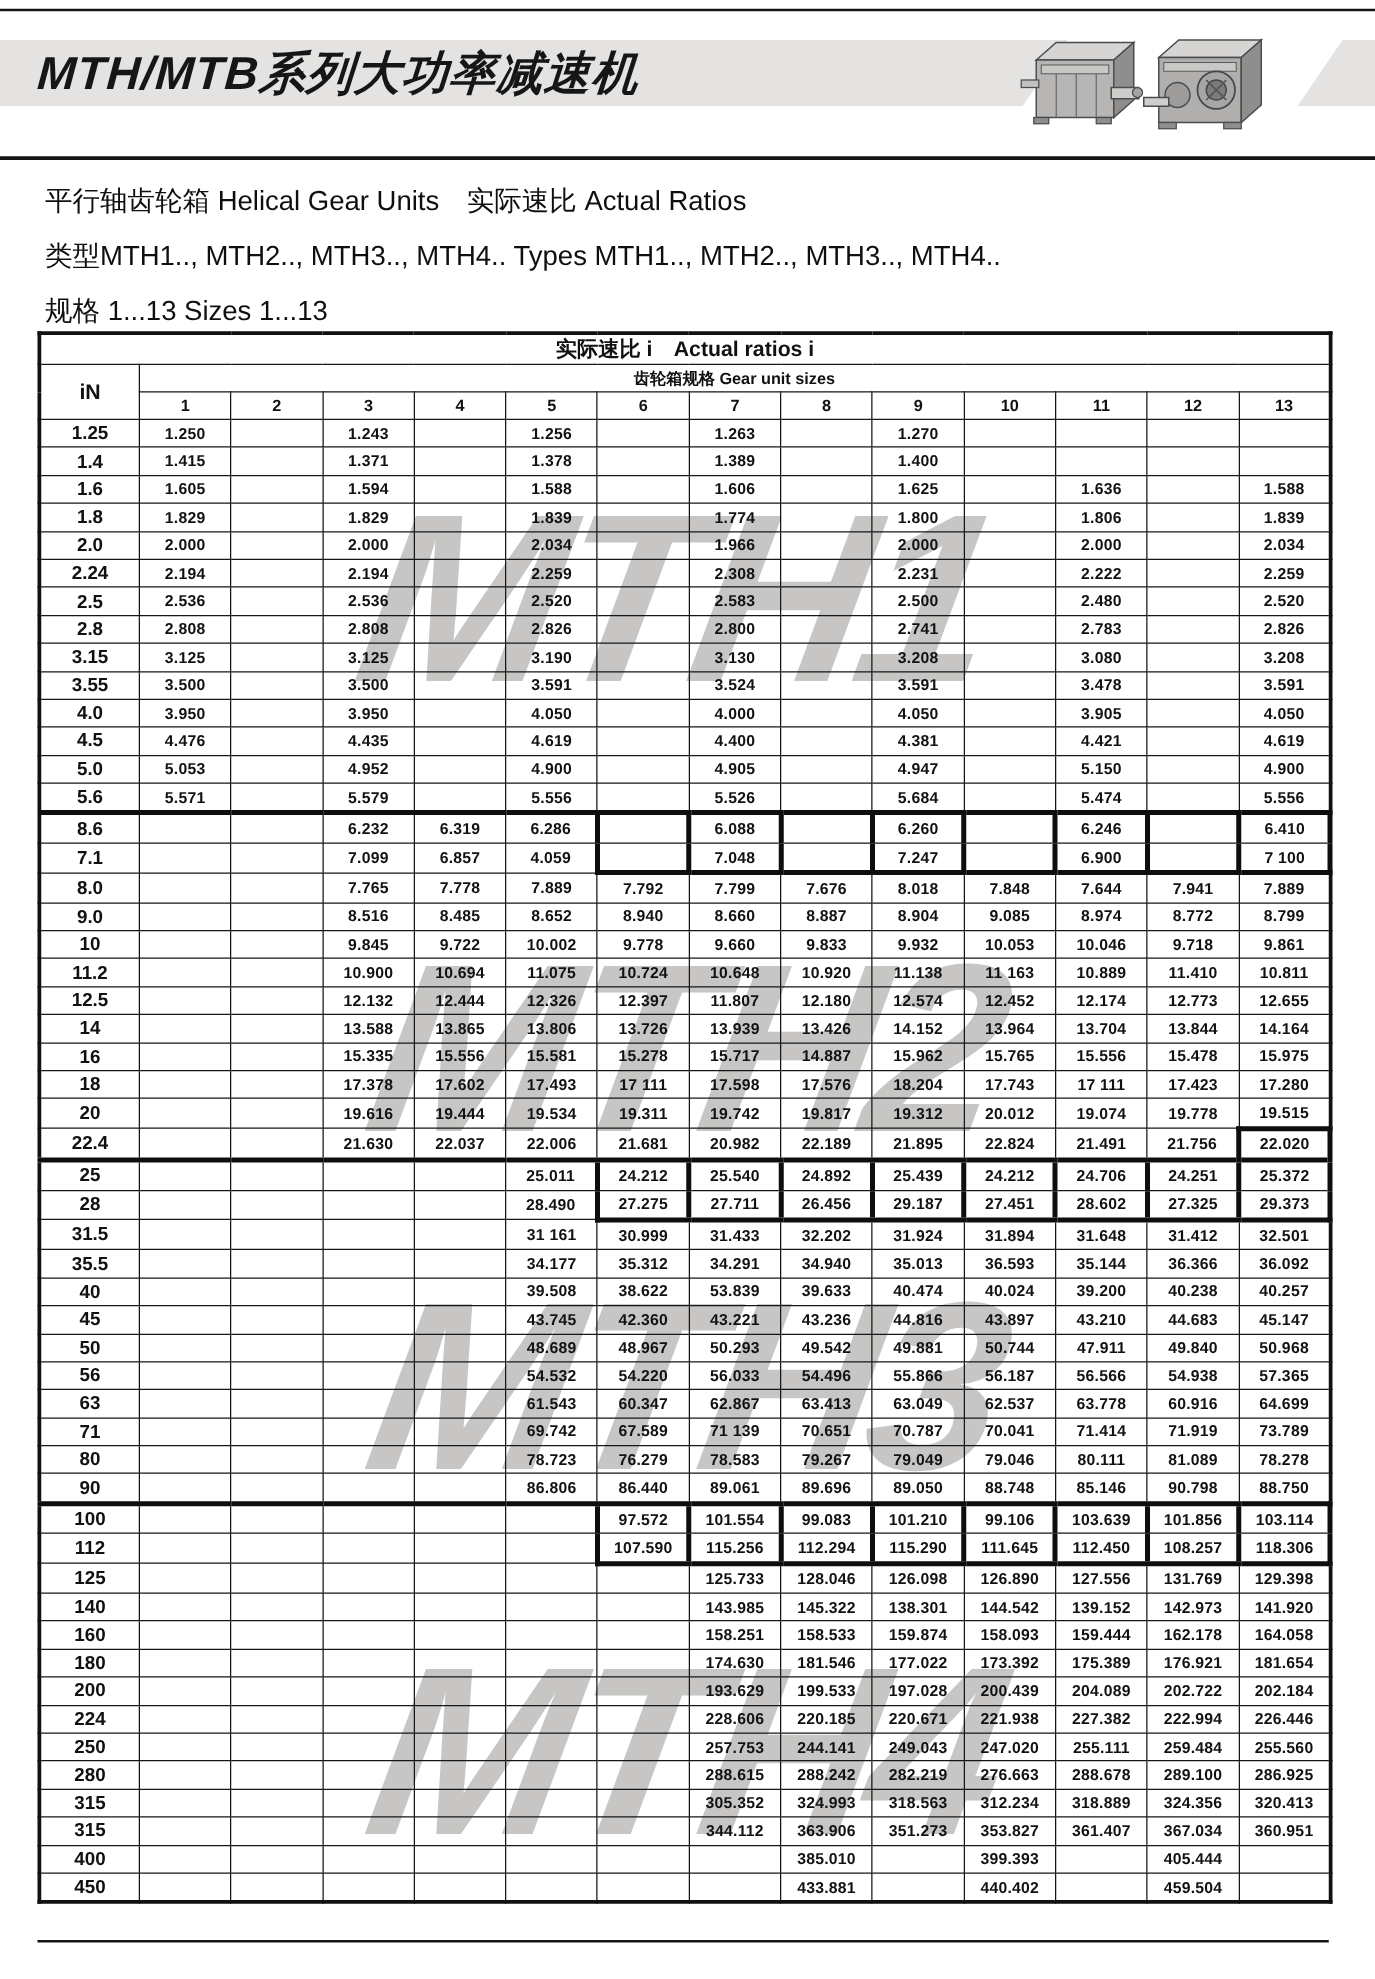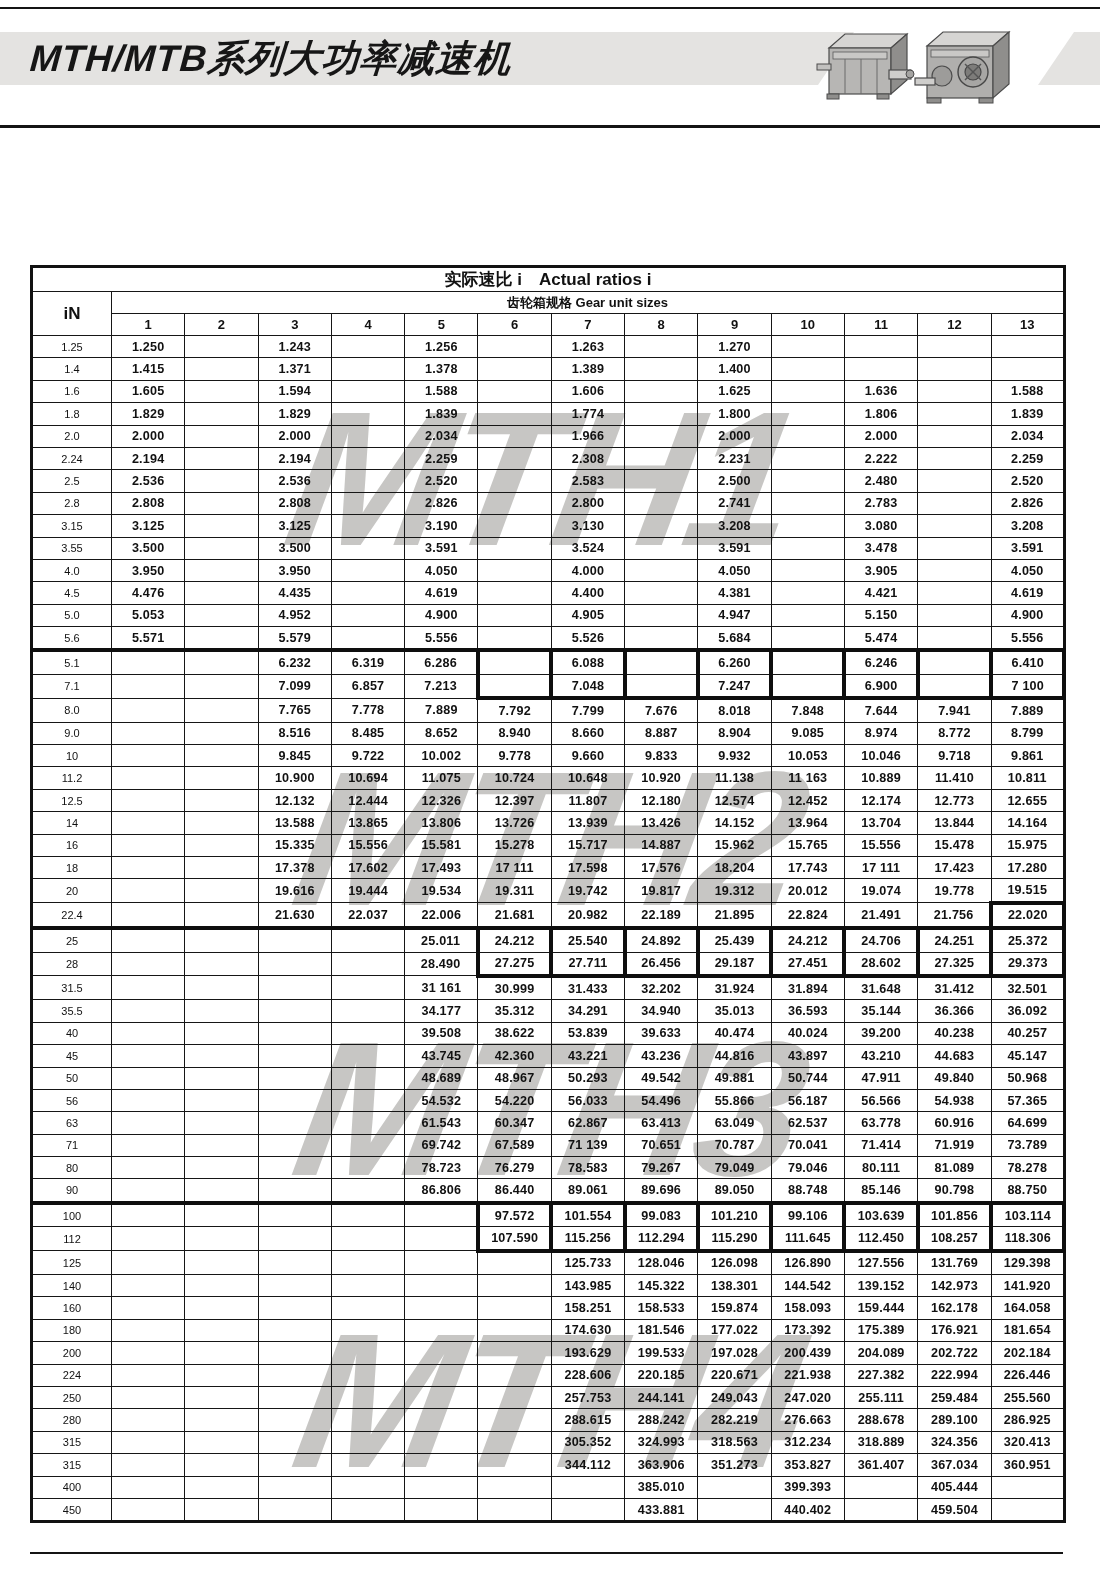--- a/index.html
+++ b/index.html
@@ -29,21 +29,21 @@
 
   table.ratios{position:absolute;left:30px;top:0;z-index:2;width:1033px;border-collapse:collapse;
       table-layout:fixed;background:transparent;}
   table.ratios th,table.ratios td{border:1.6px solid #161616;padding:0;text-align:center;
       vertical-align:middle;overflow:hidden;background:transparent;}
   table.ratios{border:3px solid #111;}
   th.tbl-title{height:21px;font-size:17px;font-weight:700;}
   th.in-head{font-size:17px;font-weight:700;}
   th.group-head{height:21px;font-size:13px;font-weight:700;margin-top:43px;}
   th.size-head{height:21px;font-size:13px;font-weight:700;}
-  td.in-cell{height:21.4px;font-size:11px;font-weight:400;}
+  td.in-cell{height:21.4px;font-size:15px;font-weight:700;}
   td.val-cell{height:21.4px;font-size:12.6px;font-weight:700;letter-spacing:0.2px;}
   .hl-top{border-top:4px solid #0e0e0e !important;}
   .hl-bottom{border-bottom:4px solid #0e0e0e !important;}
   .hl-left{border-left:4px solid #0e0e0e !important;}
   .hl-right{border-right:4px solid #0e0e0e !important;}
   .bottom-rule{position:absolute;left:30px;top:1287px;width:1033px;height:2px;background:#141414;}
 </style>
 </head>
 <body>
 
@@ -83,20 +83,25 @@
       <line x1="166" y1="50" x2="150" y2="66" stroke="#555" stroke-width="1.4"></line>
       <circle cx="127" cy="62" r="10" fill="#9d9c9a" stroke="#4c4c4c" stroke-width="1.2"></circle>
       <rect x="100" y="64" width="20" height="7" fill="#cfcecc" stroke="#4c4c4c" stroke-width="1.2"></rect>
       <rect x="112" y="84" width="14" height="5" fill="#8f8e8c" stroke="#4c4c4c" stroke-width="1"></rect>
       <rect x="164" y="84" width="14" height="5" fill="#8f8e8c" stroke="#4c4c4c" stroke-width="1"></rect>
     </g>
   </svg>
 
   <div class="black-rule"></div>
 
+  <div class="intro">
+    <p class="intro-line">平行轴齿轮箱 Helical Gear Units　实际速比 Actual Ratios</p>
+    <p class="intro-line">类型MTH1.., MTH2..,  MTH3.., MTH4..  Types MTH1.., MTH2.., MTH3.., MTH4..</p>
+    <p class="intro-line">规格 1...13 Sizes 1...13</p>
+  </div>
 
   <div class="table-zone">
     <div class="wm wm1">MTH1</div>
     <div class="wm wm2">MTH2</div>
     <div class="wm wm3">MTH3</div>
     <div class="wm wm4">MTH4</div>
 
     <table class="ratios">
       <colgroup id="ratios-cols">
           <col style="width: 80px;">
@@ -357,42 +362,42 @@
             <td class="val-cell"></td>
             <td class="val-cell">5.526</td>
             <td class="val-cell"></td>
             <td class="val-cell">5.684</td>
             <td class="val-cell"></td>
             <td class="val-cell">5.474</td>
             <td class="val-cell"></td>
             <td class="val-cell">5.556</td>
           </tr>
           <tr>
-            <td class="in-cell hl-top">5.1</td>
+            <td class="in-cell hl-top">8.6</td>
             <td class="val-cell hl-top"></td>
             <td class="val-cell hl-top"></td>
             <td class="val-cell hl-top">6.232</td>
             <td class="val-cell hl-top">6.319</td>
             <td class="val-cell hl-top">6.286</td>
             <td class="val-cell hl-top hl-left"></td>
             <td class="val-cell hl-top hl-left">6.088</td>
             <td class="val-cell hl-top hl-left"></td>
             <td class="val-cell hl-top hl-left">6.260</td>
             <td class="val-cell hl-top hl-left"></td>
             <td class="val-cell hl-top hl-left">6.246</td>
             <td class="val-cell hl-top hl-left"></td>
             <td class="val-cell hl-top hl-left hl-right">6.410</td>
           </tr>
           <tr>
             <td class="in-cell">7.1</td>
             <td class="val-cell"></td>
             <td class="val-cell"></td>
             <td class="val-cell">7.099</td>
             <td class="val-cell">6.857</td>
-            <td class="val-cell">7.213</td>
+            <td class="val-cell">4.059</td>
             <td class="val-cell hl-left hl-bottom"></td>
             <td class="val-cell hl-left hl-bottom">7.048</td>
             <td class="val-cell hl-left hl-bottom"></td>
             <td class="val-cell hl-left hl-bottom">7.247</td>
             <td class="val-cell hl-left hl-bottom"></td>
             <td class="val-cell hl-left hl-bottom">6.900</td>
             <td class="val-cell hl-left hl-bottom"></td>
             <td class="val-cell hl-left hl-right hl-bottom">7 100</td>
           </tr>
           <tr>

